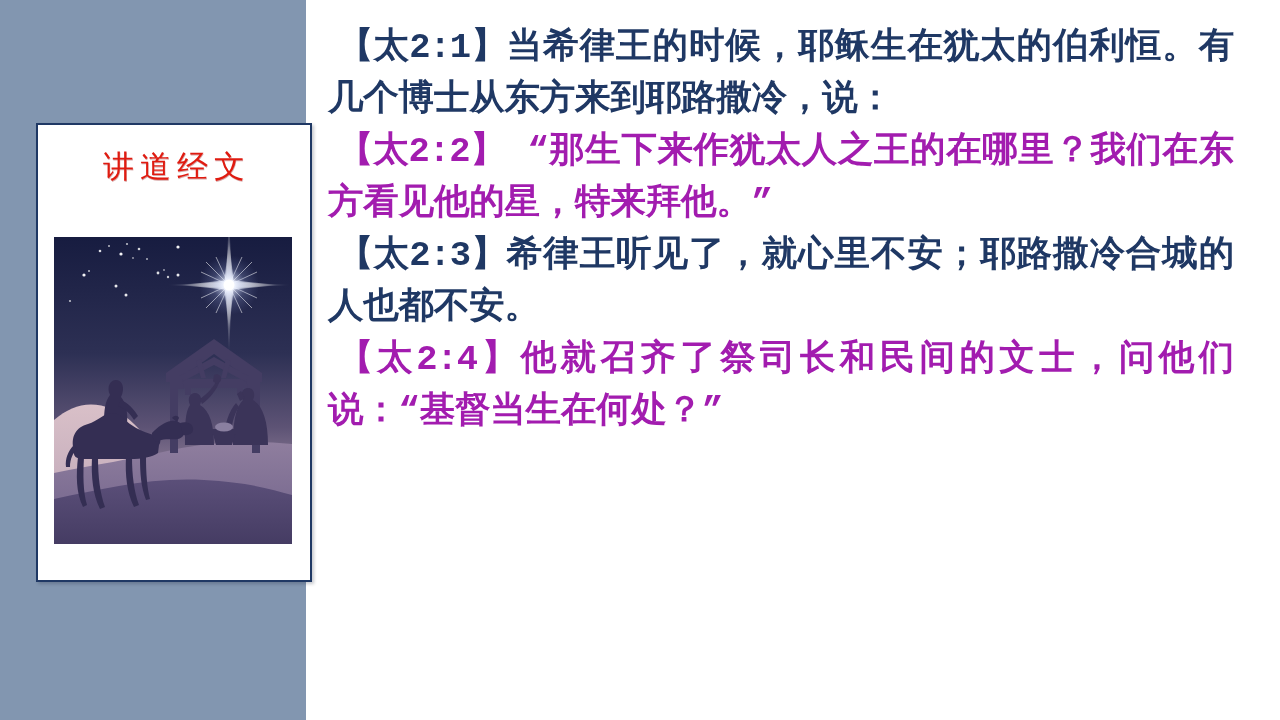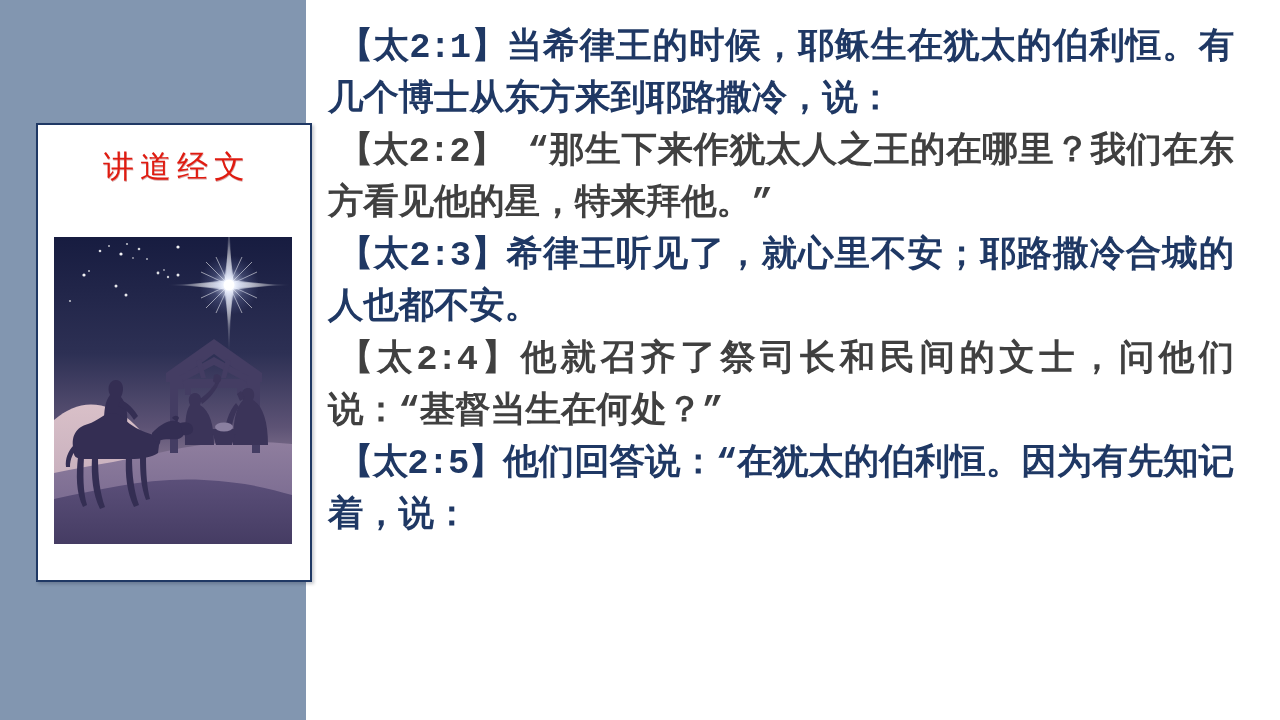--- a/index.html
+++ b/index.html
@@ -86,21 +86,21 @@
     font-weight: bold;
     font-size: 35.5px;
     line-height: 51.5px;
     letter-spacing: -0.2px;
     text-indent: 10px;
     text-align: justify;
     text-justify: inter-character;
     word-break: break-all;
   }
   .verse.navy  { color: #1f3864; }
-  .verse.orange{ color: #404040; }
+  .verse.orange{ color: #a21caf; }
   .verse .ref  { letter-spacing: -1px; }
 </style>
 </head>
 <body>
 
 <div id="slide">
 
   <div id="left-panel"></div>
 
   <div id="scripture-card">
@@ -255,16 +255,15 @@
         </g>
       </svg>
     </div>
   </div>
 
   <div id="scripture-text">
     <p class="verse navy"><span class="ref">【太2:1】</span><span>当希律王的时候，耶稣生在犹太的伯利恒。有几个博士从东方来到耶路撒冷，说：</span></p>
     <p class="verse orange"><span class="ref">【太2:2】</span><span> “那生下来作犹太人之王的在哪里？我们在东方看见他的星，特来拜他。”</span></p>
     <p class="verse navy"><span class="ref">【太2:3】</span><span>希律王听见了，就心里不安；耶路撒冷合城的人也都不安。</span></p>
     <p class="verse orange"><span class="ref">【太2:4】</span><span>他就召齐了祭司长和民间的文士，问他们说：“基督当生在何处？”</span></p>
-    <p class="verse navy"><span class="ref">【太2:5】</span><span>他们回答说：“在犹太的伯利恒。因为有先知记着，说：</span></p>
   </div>
 
 </div>
 
 </body></html>

